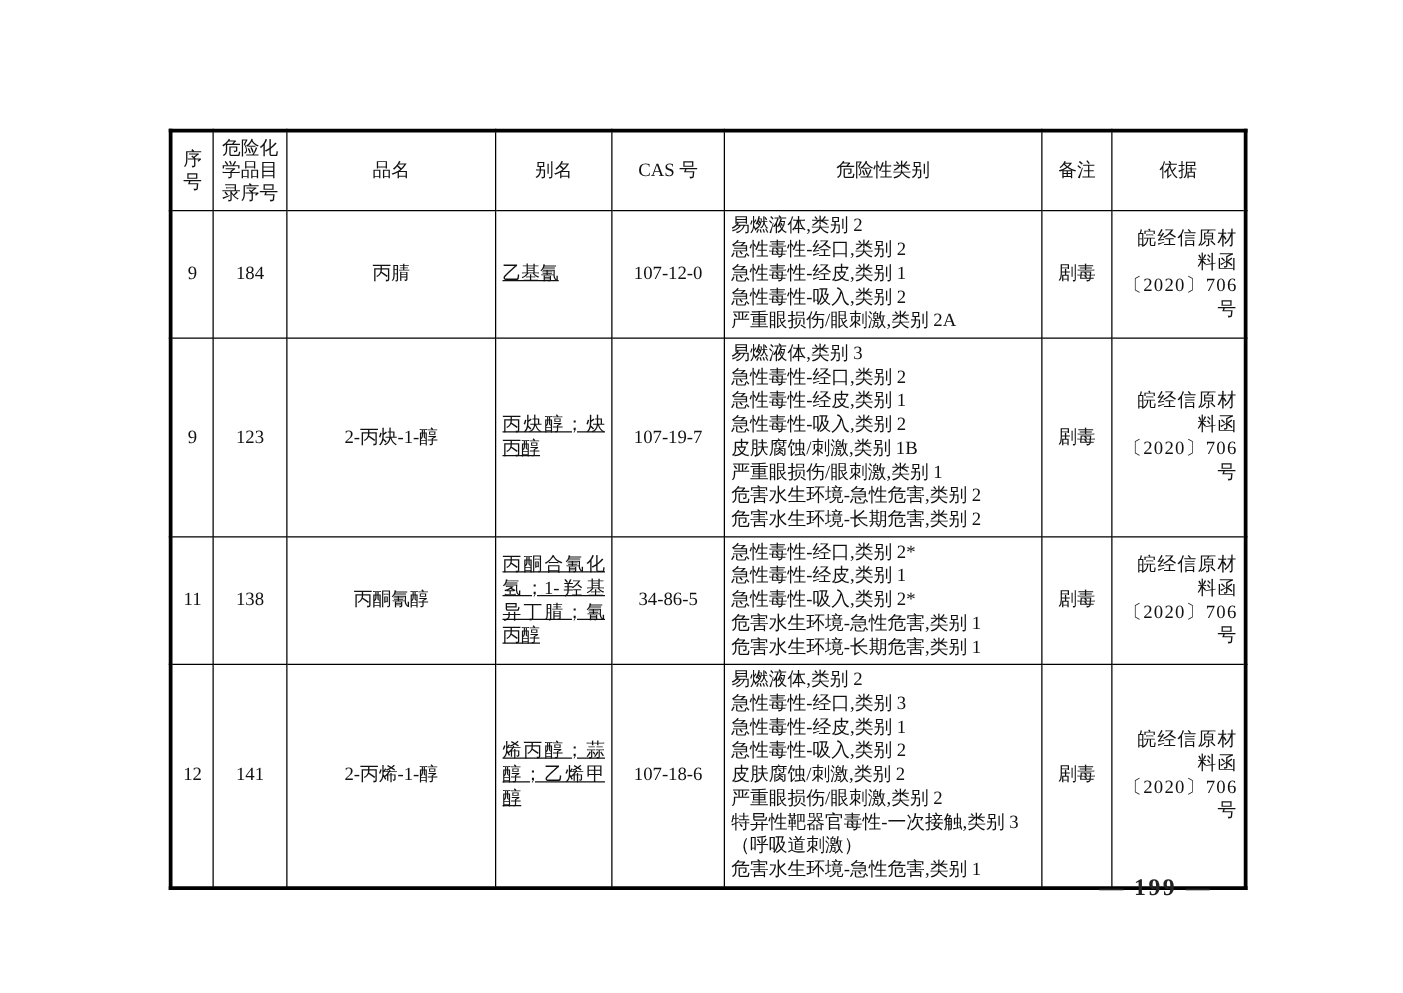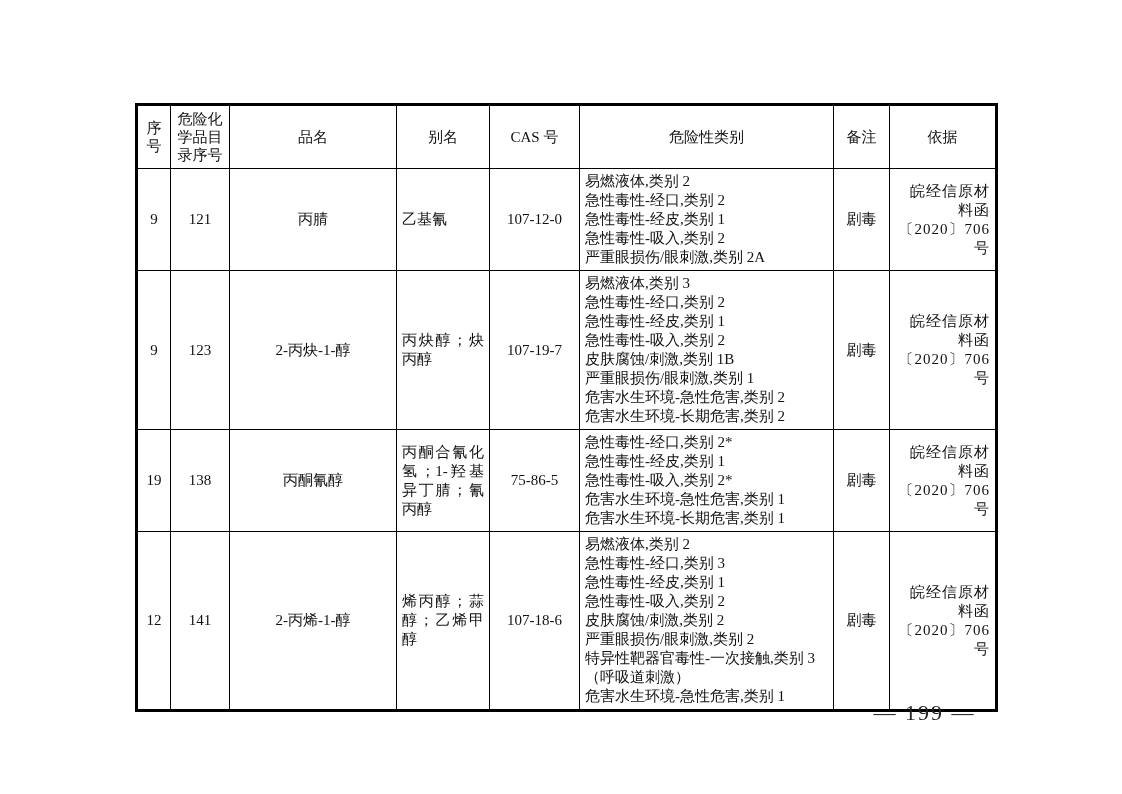--- a/index.html
+++ b/index.html
@@ -48,41 +48,43 @@
   }
   .c-name {
     text-align: center;
     padding-left: 7px;
   }
   .c-alias {
     text-align: justify;
     text-justify: inter-ideograph;
     padding-left: 6px;
     padding-right: 6px;
+    text-decoration: underline;
   }
   .c-hazard {
     text-align: left;
     white-space: pre-line;
     padding-left: 6px;
   }
   .c-basis {
     text-align: right;
     white-space: pre-line;
     letter-spacing: 1px;
     line-height: 21px;
   }
   .page-number {
     position: absolute;
     top: 700px;
     left: 862px;
     width: 125px;
     text-align: center;
-    font-size: 22px;
+    font-size: 19px;
     letter-spacing: 2px;
     color: #222222;
+    font-weight: bold;
   }
 </style>
 </head>
 <body>
 
 <div class="page">
   <table class="chem-table">
     <colgroup>
       <col style="width:34px">
       <col style="width:59px">
@@ -101,21 +103,21 @@
         <th>别名</th>
         <th>CAS 号</th>
         <th>危险性类别</th>
         <th>备注</th>
         <th>依据</th>
       </tr>
     </thead>
     <tbody id="table-body">
   <tr>
     <td class="c-seq">9</td>
-    <td class="c-cat">121</td>
+    <td class="c-cat">184</td>
     <td class="c-name">丙腈</td>
     <td class="c-alias">乙基氰</td>
     <td class="c-cas">107-12-0</td>
     <td class="c-hazard">易燃液体,类别 2
 急性毒性-经口,类别 2
 急性毒性-经皮,类别 1
 急性毒性-吸入,类别 2
 严重眼损伤/眼刺激,类别 2A</td>
     <td class="c-remark">剧毒</td>
     <td class="c-basis">皖经信原材料函
@@ -135,25 +137,25 @@
 皮肤腐蚀/刺激,类别 1B
 严重眼损伤/眼刺激,类别 1
 危害水生环境-急性危害,类别 2
 危害水生环境-长期危害,类别 2</td>
     <td class="c-remark">剧毒</td>
     <td class="c-basis">皖经信原材料函
 〔2020〕706 号</td>
   </tr>
 
   <tr>
-    <td class="c-seq">19</td>
+    <td class="c-seq">11</td>
     <td class="c-cat">138</td>
     <td class="c-name">丙酮氰醇</td>
     <td class="c-alias">丙酮合氰化氢；1-羟基异丁腈；氰丙醇</td>
-    <td class="c-cas">75-86-5</td>
+    <td class="c-cas">34-86-5</td>
     <td class="c-hazard">急性毒性-经口,类别 2*
 急性毒性-经皮,类别 1
 急性毒性-吸入,类别 2*
 危害水生环境-急性危害,类别 1
 危害水生环境-长期危害,类别 1</td>
     <td class="c-remark">剧毒</td>
     <td class="c-basis">皖经信原材料函
 〔2020〕706 号</td>
   </tr>
 

